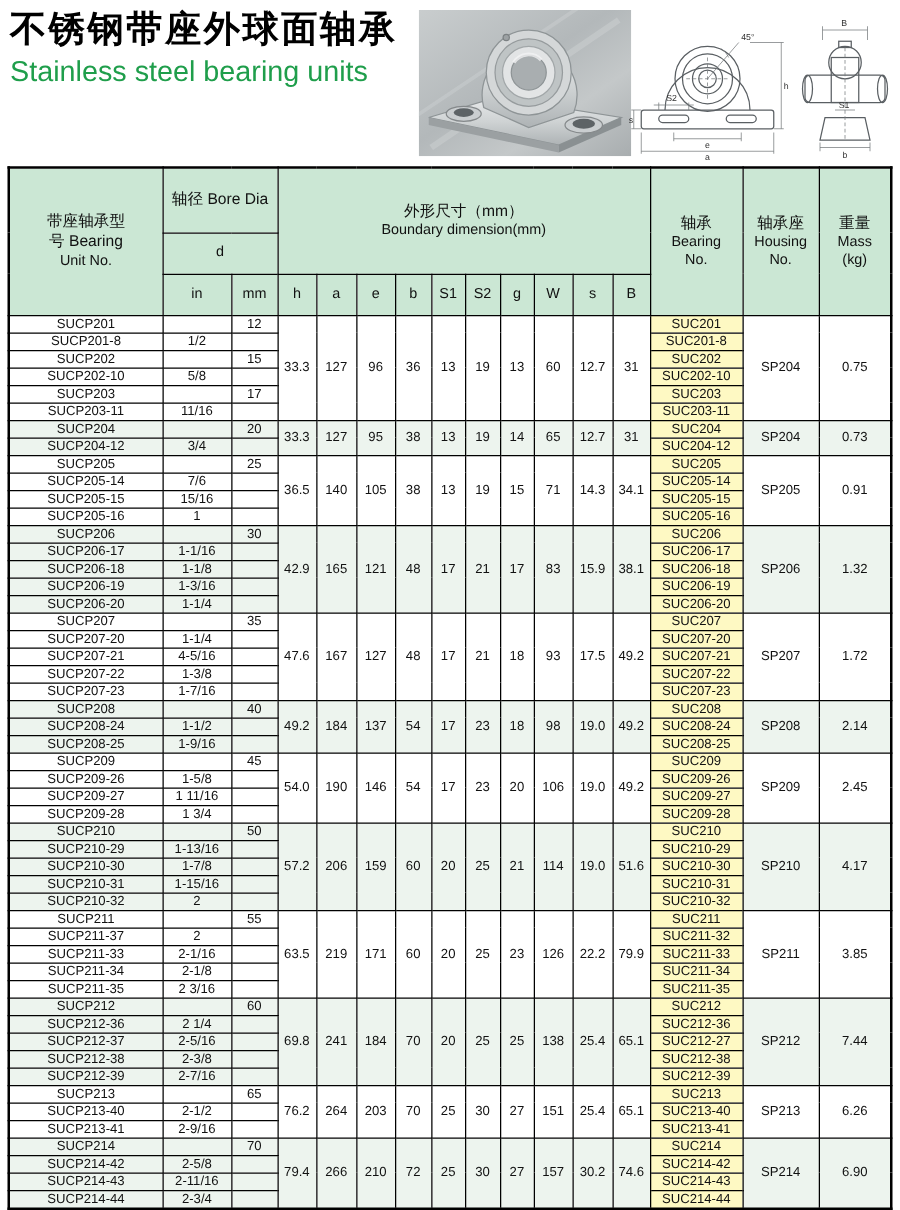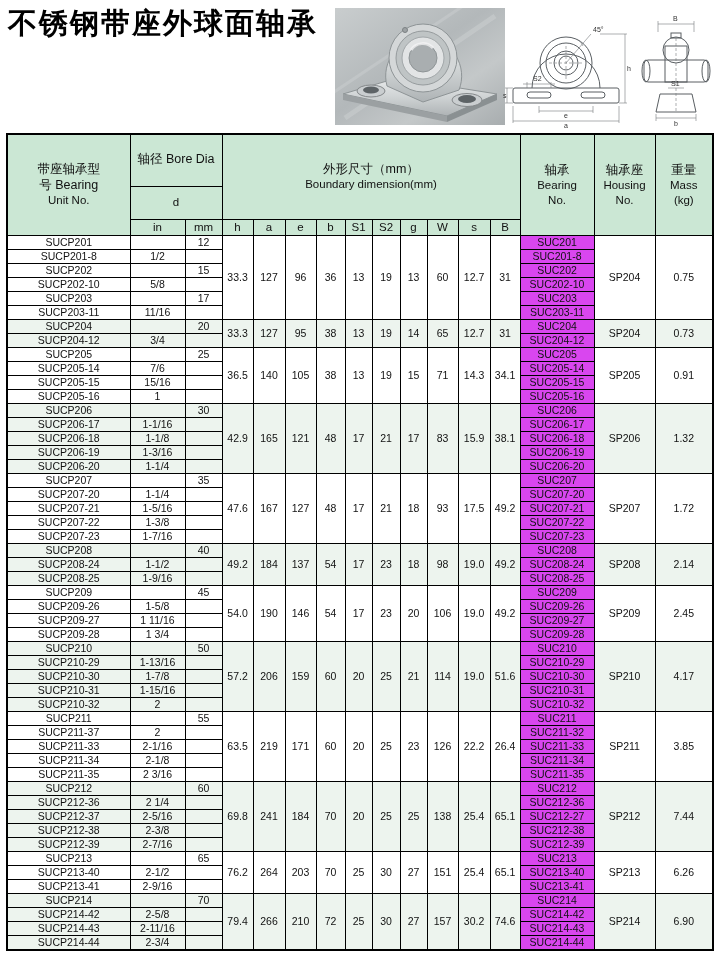--- a/index.html
+++ b/index.html
@@ -28,34 +28,35 @@
   .side-drawing{position:absolute;left:638px;top:16px;width:76px;height:112px;}
   .table-wrap{position:absolute;left:6px;top:133px;width:708px;}
   table{border-collapse:collapse;table-layout:fixed;width:708px;border:2px solid var(--line);}
   th,td{
     border:1px solid var(--line);padding:0;text-align:center;vertical-align:middle;
     font-size:10.5px;color:var(--ink);overflow:hidden;white-space:nowrap;
   }
   thead th{background:var(--header-bg);font-weight:normal;line-height:1.25;}
   thead tr.hr1 th{height:52px;}
   thead tr.hr2 th{height:33px;font-size:13px;}
-  thead tr.hr3 th{height:16px;font-size:12.5px;}
+  thead tr.hr3 th{height:33px;font-size:12.5px;}
   th .zh{font-size:12.5px;}
   th .lat{font-size:11.5px;}
   tbody td{height:13px;line-height:13px;}
   tr.band td{background:var(--band-bg);}
-  tbody td.bearing-cell{background:#d946ef;}
+  tbody td.bearing-cell{background:#fef9c3;}
   svg text{font-family:"Liberation Sans",sans-serif;}
 </style>
 </head>
 <body>
 
 <div class="page">
 
   <div class="title-zh">不锈钢带座外球面轴承</div>
+  <div class="title-en">Stainless steel bearing units</div>
 
   <svg class="photo-box" viewBox="0 0 170 117">
     <defs>
       <linearGradient id="steelbg" x1="0" y1="0" x2="1" y2="1">
         <stop offset="0" stop-color="#c9cdce"></stop>
           <stop offset="0.45" stop-color="#b3b8ba"></stop>
         <stop offset="0.7" stop-color="#c4c8c9"></stop>
           <stop offset="1" stop-color="#a8adaf"></stop>
       </linearGradient>
       <linearGradient id="metal" x1="0" y1="0" x2="0" y2="1">
@@ -416,21 +417,21 @@
             <td rowspan="5">1.72</td>
           </tr>
           <tr>
             <td>SUCP207-20</td>
             <td>1-1/4</td>
             <td></td>
             <td class="bearing-cell">SUC207-20</td>
           </tr>
           <tr>
             <td>SUCP207-21</td>
-            <td>1-5/16</td>
+            <td>4-5/16</td>
             <td></td>
             <td class="bearing-cell">SUC207-21</td>
           </tr>
           <tr>
             <td>SUCP207-22</td>
             <td>1-3/8</td>
             <td></td>
             <td class="bearing-cell">SUC207-22</td>
           </tr>
           <tr>
@@ -553,21 +554,21 @@
             <td>55</td>
             <td rowspan="5">63.5</td>
             <td rowspan="5">219</td>
             <td rowspan="5">171</td>
             <td rowspan="5">60</td>
             <td rowspan="5">20</td>
             <td rowspan="5">25</td>
             <td rowspan="5">23</td>
             <td rowspan="5">126</td>
             <td rowspan="5">22.2</td>
-            <td rowspan="5">26.4</td>
+            <td rowspan="5">79.9</td>
             <td class="bearing-cell">SUC211</td>
             <td rowspan="5">SP211</td>
             <td rowspan="5">3.85</td>
           </tr>
           <tr>
             <td>SUCP211-37</td>
             <td>2</td>
             <td></td>
             <td class="bearing-cell">SUC211-32</td>
           </tr>

